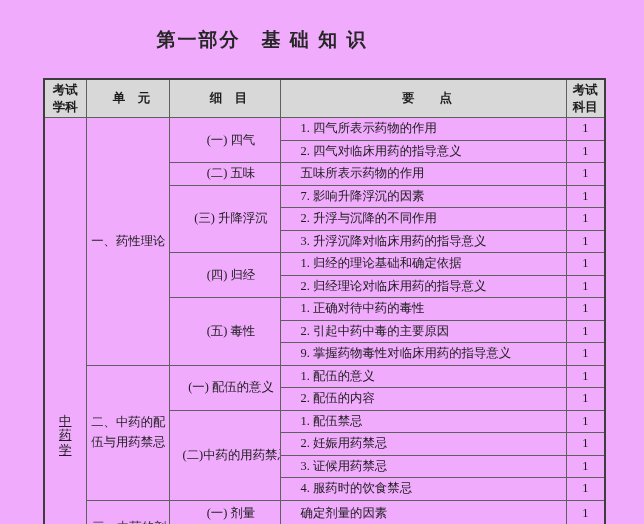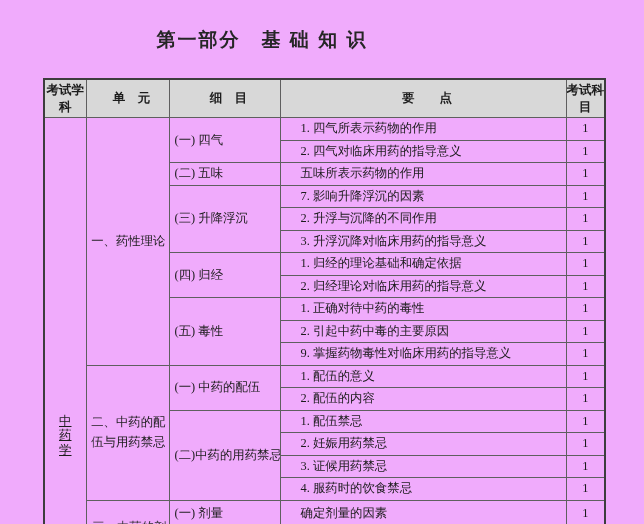--- a/index.html
+++ b/index.html
@@ -19,34 +19,34 @@
     border:2px solid #3d3d3d;
     font-size:12.4px;
   }
   .doc-table th,.doc-table td{
     border:1px solid #5f5f5f;padding:0;overflow:hidden;
   }
   .doc-table thead th{
     background:#d8d8d8;font-weight:bold;font-size:12.5px;line-height:1.35;
     text-align:center;vertical-align:middle;height:37px;white-space:pre-wrap;padding-left:8px;
   }
-  .doc-table thead th.h-narrow{padding:0 0;}
+  .doc-table thead th.h-narrow{padding:0 6px;}
   .doc-table tbody tr{height:22.5px;}
   .doc-table tbody tr.last-row{height:28px;}
   td.subject-cell{vertical-align:top;}
   .subject-text{
     width:1em;margin:296px auto 0;line-height:1.15;font-size:12.5px;
     word-break:break-all;text-align:center;text-decoration:underline;
   }
   td.unit-cell{vertical-align:middle;padding:0 3px 0 4px;line-height:1.55;text-align:right;}
   td.unit-cell-clipped{position:relative;}
   .unit-clipped-text{
     position:absolute;left:4px;top:17px;width:76px;line-height:1.55;color:#333;
   }
-  td.detail-cell{vertical-align:middle;padding-left:5px;white-space:nowrap;}
+  td.detail-cell{vertical-align:middle;padding-left:13px;white-space:nowrap;text-align:center;}
   td.point-cell{vertical-align:middle;padding-left:20px;white-space:nowrap;}
   td.score-cell{text-align:center;vertical-align:middle;}
 </style>
 </head>
 <body>
 
 <div class="page">
 
   <div class="doc-title">第一部分　基 础 知 识</div>
 
@@ -116,21 +116,21 @@
       <tr>
         <td class="point-cell">2. 引起中药中毒的主要原因</td>
         <td class="score-cell">1</td>
       </tr>
       <tr>
         <td class="point-cell">9. 掌握药物毒性对临床用药的指导意义</td>
         <td class="score-cell">1</td>
       </tr>
       <tr>
         <td class="unit-cell" rowspan="6">二、中药的配伍与用药禁忌</td>
-        <td class="detail-cell" rowspan="2">(一) 中药的配伍</td>
+        <td class="detail-cell" rowspan="2">(一) 配伍的意义</td>
         <td class="point-cell">1. 配伍的意义</td>
         <td class="score-cell">1</td>
       </tr>
       <tr>
         <td class="point-cell">2. 配伍的内容</td>
         <td class="score-cell">1</td>
       </tr>
       <tr>
         <td class="detail-cell" rowspan="4">(二)中药的用药禁忌</td>
         <td class="point-cell">1. 配伍禁忌</td>

